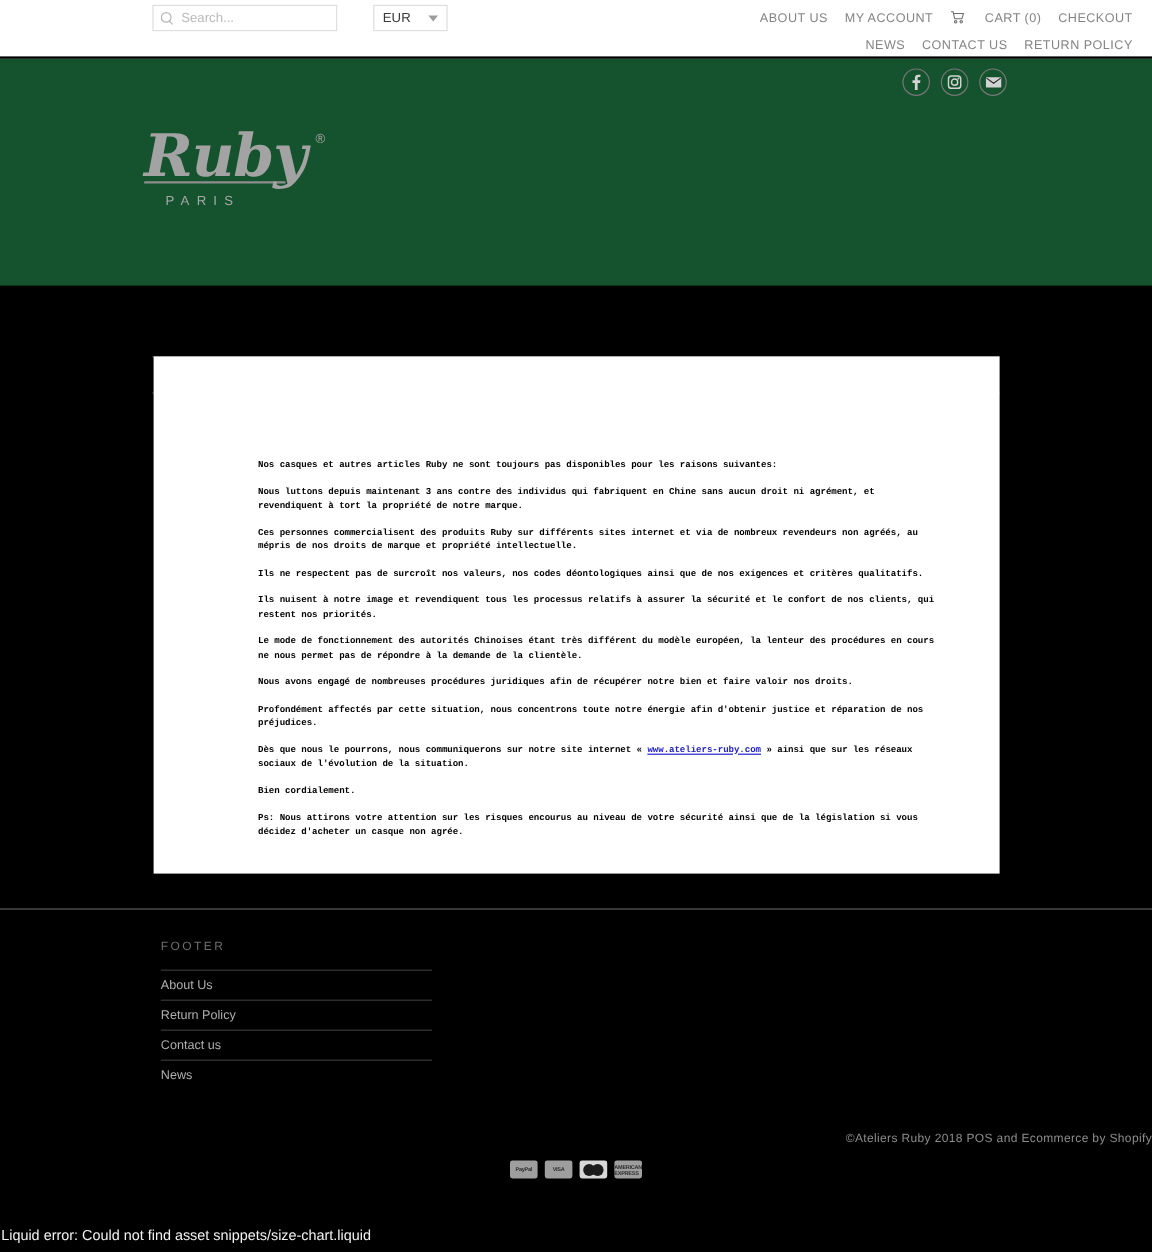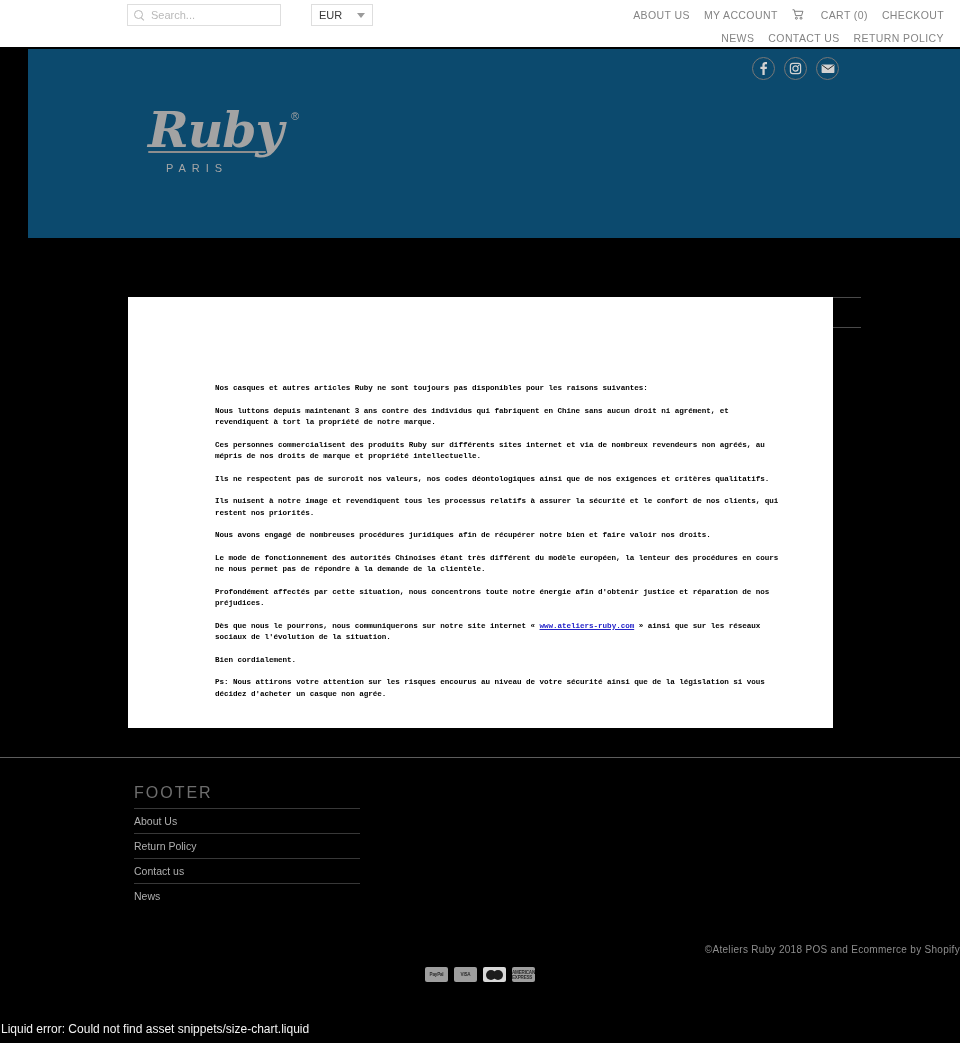--- a/index.html
+++ b/index.html
@@ -113,22 +113,21 @@
     width: 12px; height: 11px;
     position: relative;
     display: inline-block;
   }
   .cart-icon svg { display: block; }
 
   
   .header {
     position: relative;
     height: 189px;
-    background: #0c4a6e;
-    margin-left: 28px;
+    background: #14532d;
   }
   .social {
     position: absolute;
     right: 121px;
     top: 8px;
     display: flex;
     gap: 9px;
   }
   .social-btn {
     width: 23px; height: 23px;
@@ -250,21 +249,21 @@
   .footer {
     position: absolute;
     left: 0;
     top: 758px;
     width: 960px;
   }
   .footer-title {
     position: absolute;
     left: 134px;
     top: 26px;
-    font-size: 16px;
+    font-size: 10px;
     letter-spacing: 2px;
     color: #6e6e6e;
   }
   .footer-links {
     position: absolute;
     left: 134px;
     top: 50px;
     width: 226px;
   }
   .footer-links li {
@@ -436,22 +435,22 @@
   </div>
 </div>
 
 <div class="content">
   <div class="content-inner">
     <p>Nos casques et autres articles Ruby ne sont toujours pas disponibles pour les raisons suivantes:</p>
     <p>Nous luttons depuis maintenant 3 ans contre des individus qui fabriquent en Chine sans aucun droit ni agrément, et revendiquent à tort la propriété de notre marque.</p>
     <p>Ces personnes commercialisent des produits Ruby sur différents sites internet et via de nombreux revendeurs non agréés, au mépris de nos droits de marque et propriété intellectuelle.</p>
     <p>Ils ne respectent pas de surcroît nos valeurs, nos codes déontologiques ainsi que de nos exigences et critères qualitatifs.</p>
     <p>Ils nuisent à notre image et revendiquent tous les processus relatifs à assurer la sécurité et le confort de nos clients, qui restent nos priorités.</p>
+    <p>Le mode de fonctionnement  des autorités Chinoises étant très différent du modèle européen, la lenteur des procédures en cours ne nous permet pas de répondre à la demande de la clientèle.</p>
     <p>Nous avons engagé de nombreuses procédures juridiques afin de récupérer notre bien et faire valoir nos droits.</p>
-    <p>Le mode de fonctionnement  des autorités Chinoises étant très différent du modèle européen, la lenteur des procédures en cours ne nous permet pas de répondre à la demande de la clientèle.</p>
     <p>Profondément affectés par cette situation, nous concentrons toute notre énergie afin d'obtenir justice et réparation de nos préjudices.</p>
     <p>
       <span>Dès que nous le pourrons, nous communiquerons sur notre site internet « </span><a href="#">www.ateliers-ruby.com</a><span> » ainsi que sur les réseaux sociaux de l'évolution de la situation.</span>
     </p>
     <p>Bien cordialement.</p>
     <p>Ps: Nous attirons votre attention sur les risques encourus au niveau de votre sécurité ainsi que de la législation si vous décidez d'acheter un casque non agrée.</p>
   </div>
 </div>
 
 <div class="footer-sep"></div>

